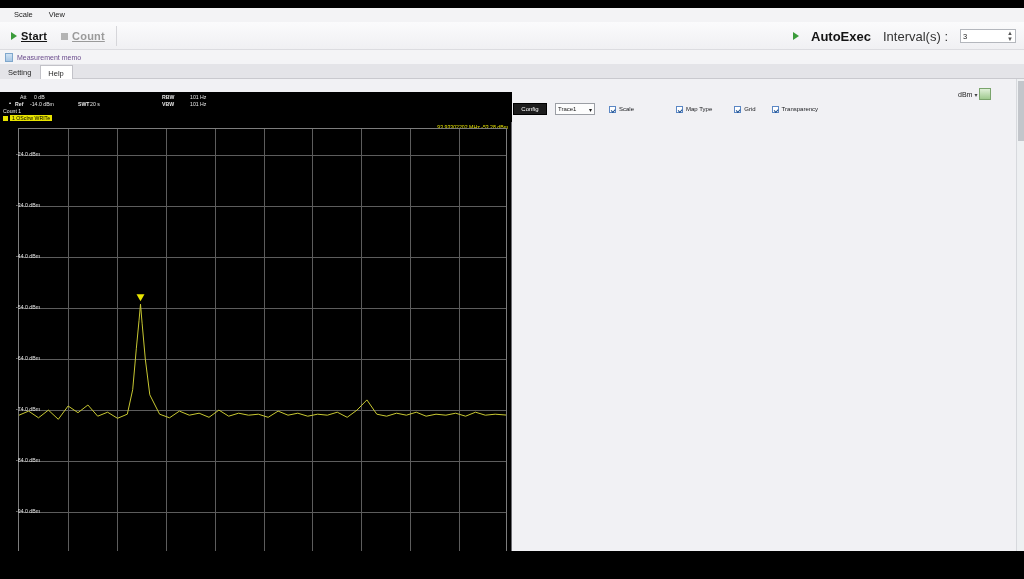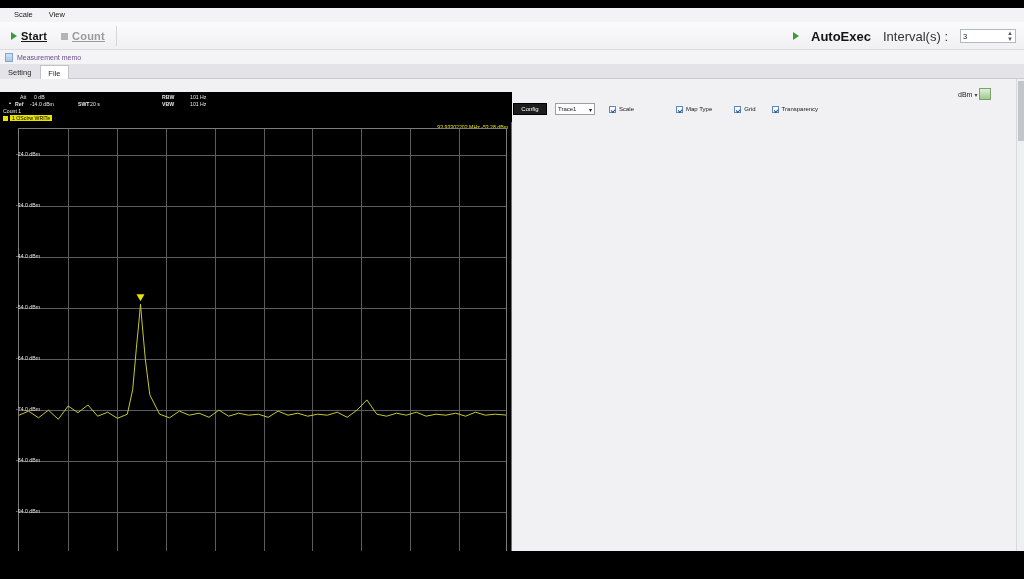--- a/index.html
+++ b/index.html
@@ -157,21 +157,21 @@
       </div>
     </div>
 
     <div class="memorow">
       <span class="memo-ico"></span>
       <span class="memo-txt">Measurement memo</span>
     </div>
 
     <div class="tabstrip">
       <div class="tab">Setting</div>
-      <div class="tab active">File</div>
+      <div class="tab active">Help</div>
     </div>
 
     <div class="content">
 
       <div class="spectrum-pane">
 
         <div class="spec-head">
           <span class="sh-line sh-l1a">Att</span>
           <span class="sh-line" style="left:34px;top:2px">0 dB</span>
           <span class="sh-line sh-l1b">RBW</span>

